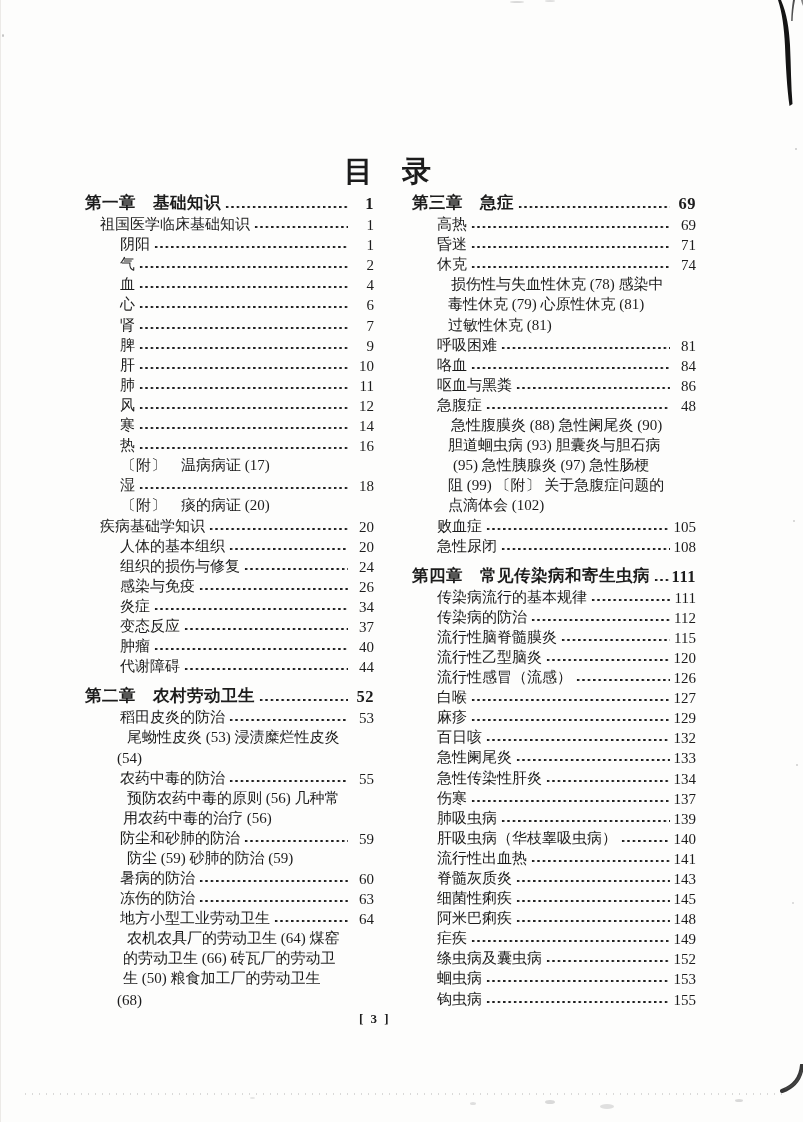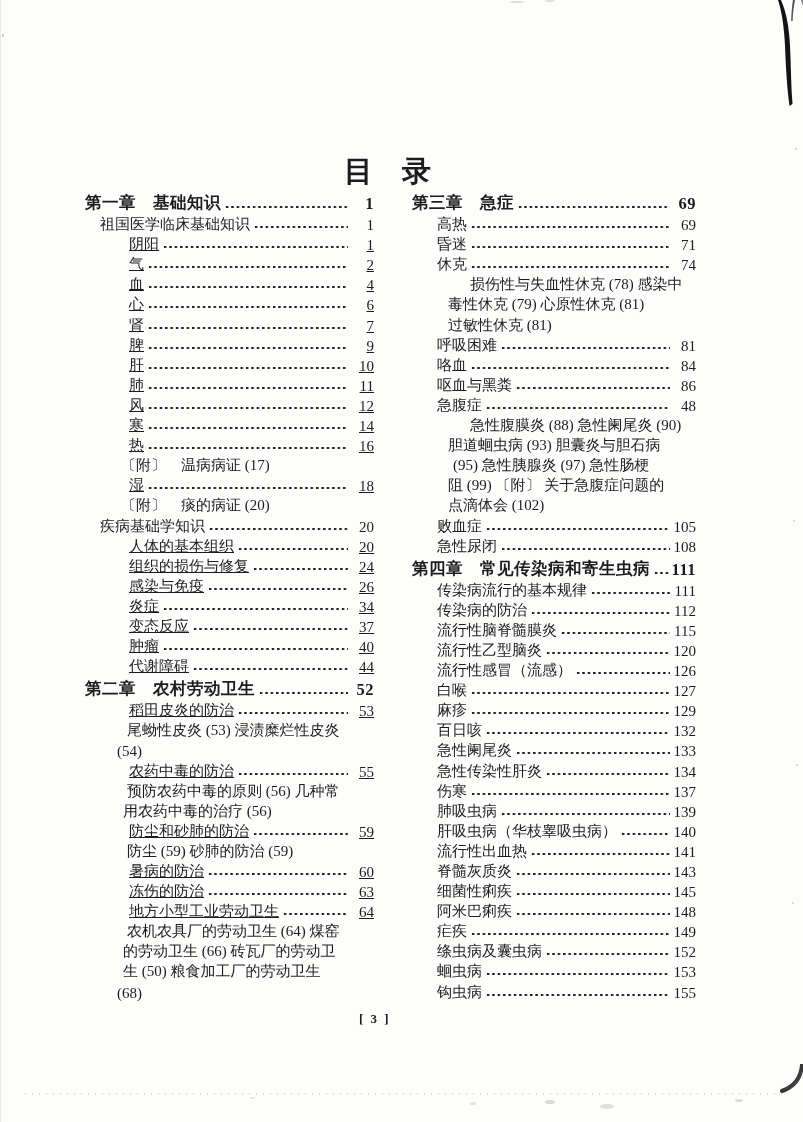--- a/index.html
+++ b/index.html
@@ -14,38 +14,38 @@
   }
   .footer-pagenum{
     position:absolute;left:359px;top:1011px;
     font-size:13px;font-weight:bold;letter-spacing:2px;white-space:pre;
   }
   .col{position:absolute;top:193px;}
   #col-left{left:85px;width:289px;}
   #col-right{left:412px;width:284px;}
   .row{display:flex;align-items:flex-end;height:20.1px;font-size:15px;}
   .label{white-space:pre;}
-  .t-chapter{font-size:16.5px;font-weight:bold;height:21px;margin-top:3px;letter-spacing:0.5px;}
+  .t-chapter{font-size:16.5px;font-weight:bold;height:21px;margin-top:10px;letter-spacing:0.5px;}
   .col .row:first-child{margin-top:0;justify-content:flex-end;}
   .dots{
     flex:1 1 auto;height:4px;margin:0 3px 5px 4px;
     background-image:radial-gradient(circle at 2px 2px,#1d1d1d 1.15px,rgba(0,0,0,0) 1.5px);
     background-size:5.4px 4px;background-repeat:repeat-x;background-position:left center;
   }
   .pagenum{min-width:23px;text-align:right;white-space:pre;}
   
   #col-left .t-entry1{margin-left:15px;}
-  #col-left .t-entry2{margin-left:44px;text-decoration:underline;}
+  #col-left .t-entry2{margin-left:35px;}
   #col-left .t-sub{margin-left:42px;}
   #col-left .t-subcont{margin-left:38px;}
   #col-left .t-subnum{margin-left:32px;}
   #col-left .t-subfu{margin-left:36px;}
   
   #col-right .t-entry2{margin-left:25px;}
-  #col-right .t-sub{margin-left:58px;text-align:right;}
+  #col-right .t-sub{margin-left:39px;text-align:right;}
   #col-right .t-subcont{margin-left:36px;}
   #col-right .t-subnum{margin-left:41px;align-items:flex-end;}
   
   .artifact{position:absolute;pointer-events:none;}
   .edge-left{left:0;top:0;width:1px;height:1122px;background:#eceae7;}
   .noise-band{
     left:25px;top:1093px;width:762px;height:2px;opacity:.45;
     background:repeating-linear-gradient(90deg,rgba(95,95,95,.5) 0 1px,rgba(0,0,0,0) 1px 7px);
   }
   .speck{position:absolute;background:#8a8a8a;border-radius:50%;filter:blur(.6px);pointer-events:none;}

